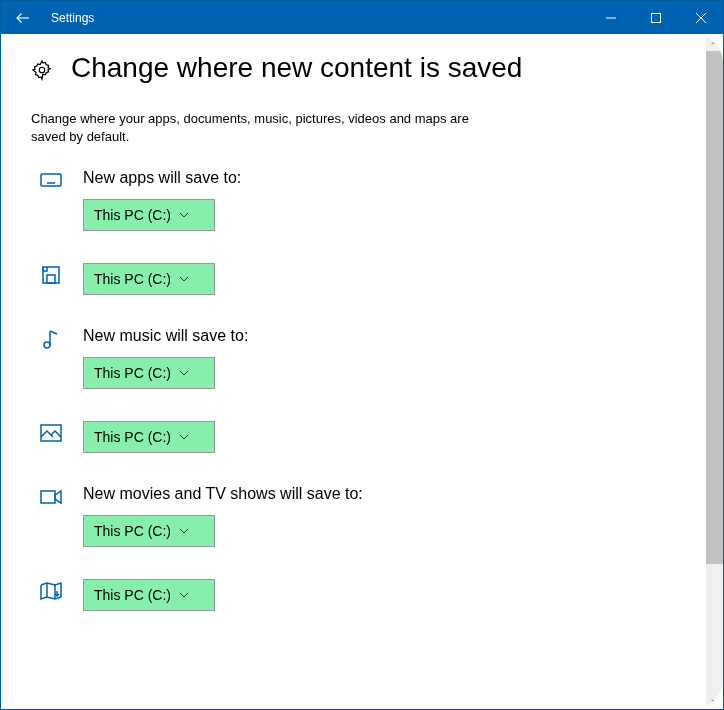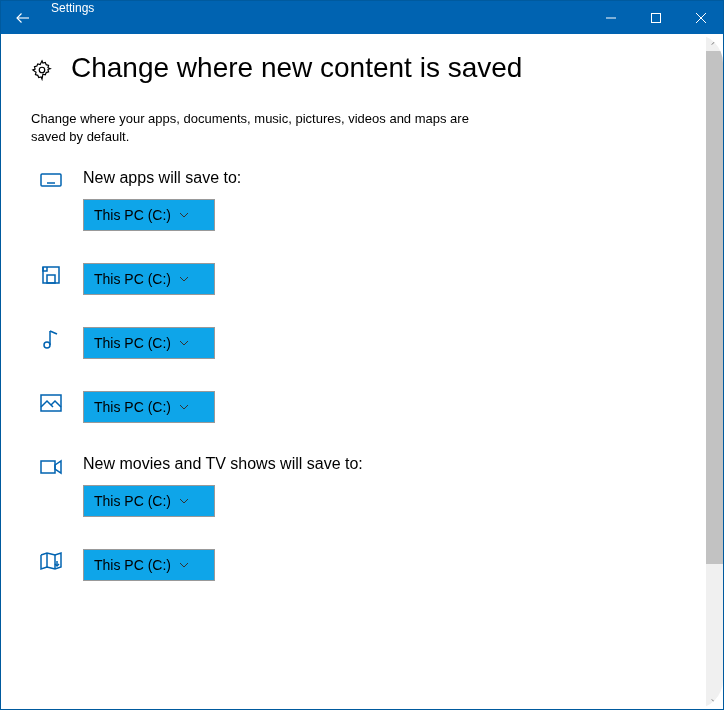--- a/index.html
+++ b/index.html
@@ -18,21 +18,21 @@
     position: relative;
     border: 1px solid #005a9e;
     box-sizing: border-box;
     background: #fff;
   }
   .titlebar {
     height: 33px;
     background: #0063b1;
     color: #ffffff;
     display: flex;
-    align-items: flex-start;
+    align-items: center;
     font-size: 12px;
   }
   .back-btn {
     width: 44px;
     height: 33px;
     display: flex;
     align-items: center;
     justify-content: center;
     cursor: pointer;
   }
@@ -106,21 +106,21 @@
   }
   .dropdown {
     display: inline-flex;
     align-items: center;
     border: 1px solid #999999;
     height: 30px;
     min-width: 112px;
     padding: 0 8px 0 10px;
     font-size: 14px;
     cursor: pointer;
-    background: #0ea5e9;
+    background: #86efac;
     gap: 8px;
   }
   .dropdown .chev {
     color: #333;
   }
   
   .scrollbar {
     position: absolute;
     right: 0;
     top: 0;
@@ -248,20 +248,21 @@
       </div>
 
       <div class="setting-group">
         <div class="setting-row">
           <svg class="setting-icon" viewBox="0 0 24 24" fill="none" stroke="currentColor" stroke-width="1.5">
             <circle cx="8" cy="18" r="3"></circle>
             <line x1="11" y1="18" x2="11" y2="4"></line>
             <line x1="11" y1="4" x2="18" y2="7"></line>
           </svg>
           <div class="setting-body">
+            <div class="setting-label">New music will save to:</div>
             <div class="dropdown">
               <span>This PC (C:)</span>
               <svg class="chev" width="10" height="10" viewBox="0 0 10 10" fill="none" stroke="currentColor" stroke-width="1">
                   <polyline points="1 3 5 7 9 3"></polyline>
                 </svg>
             </div>
           </div>
         </div>
       </div>
 

